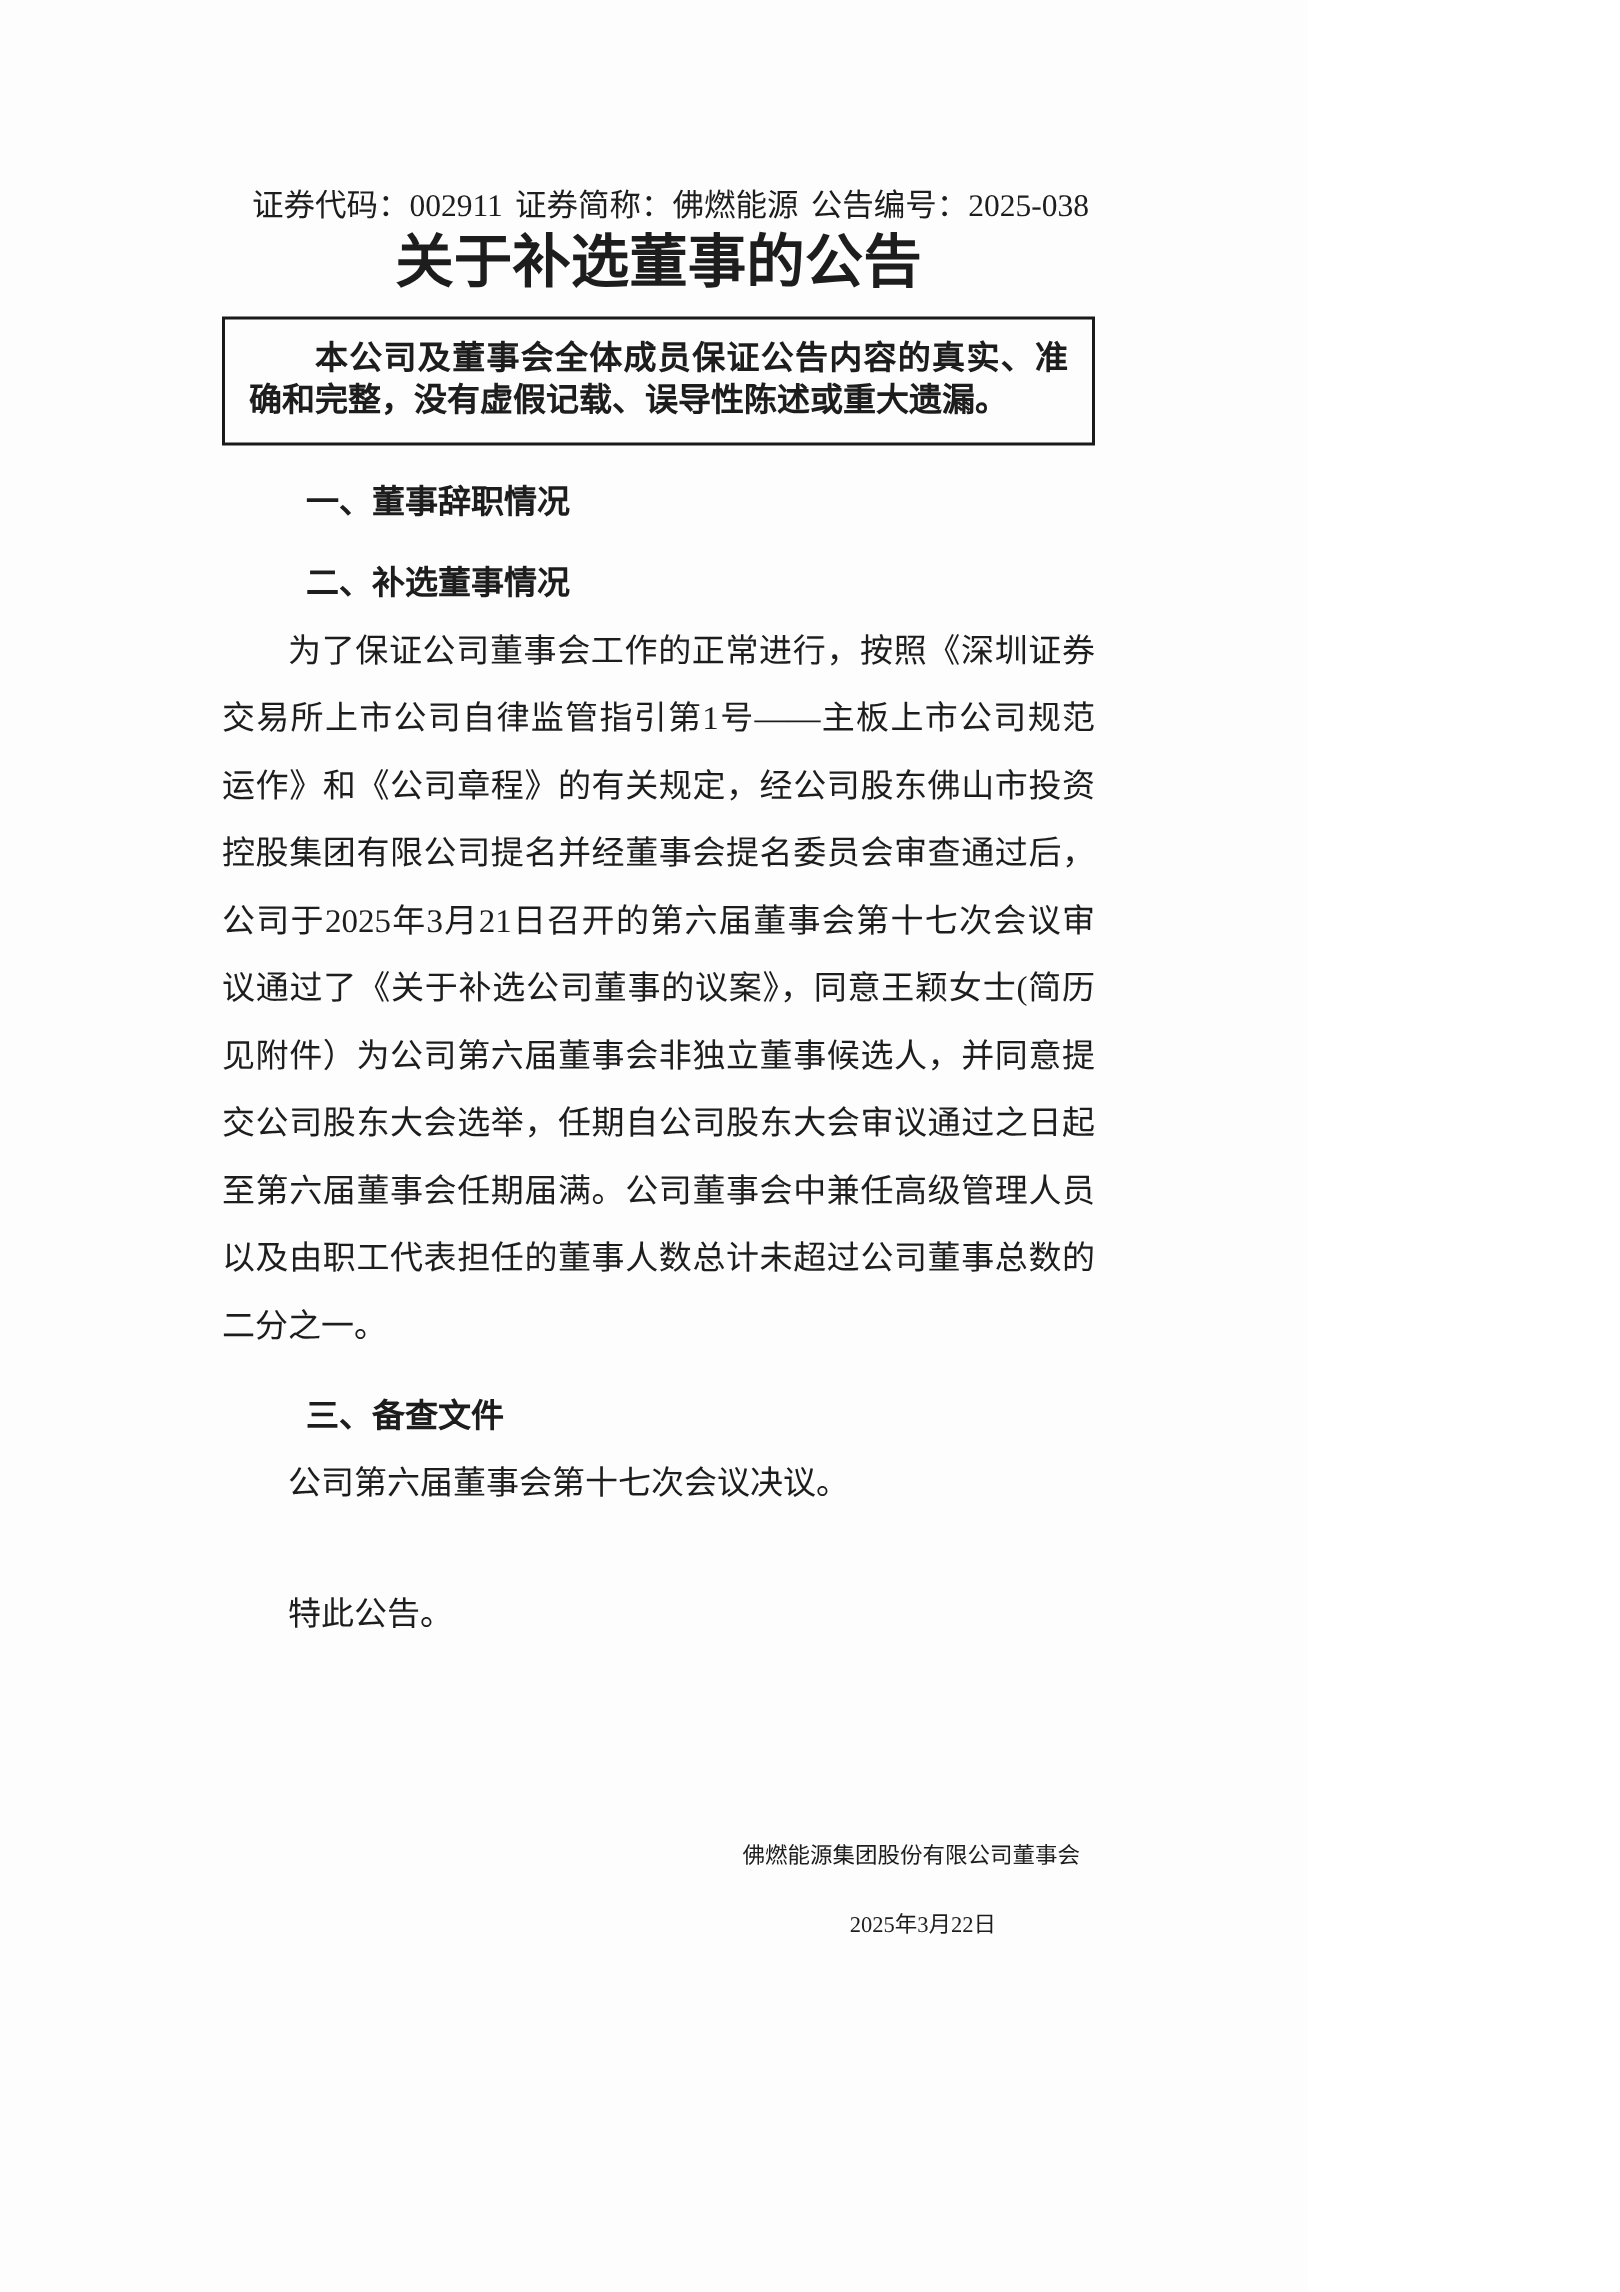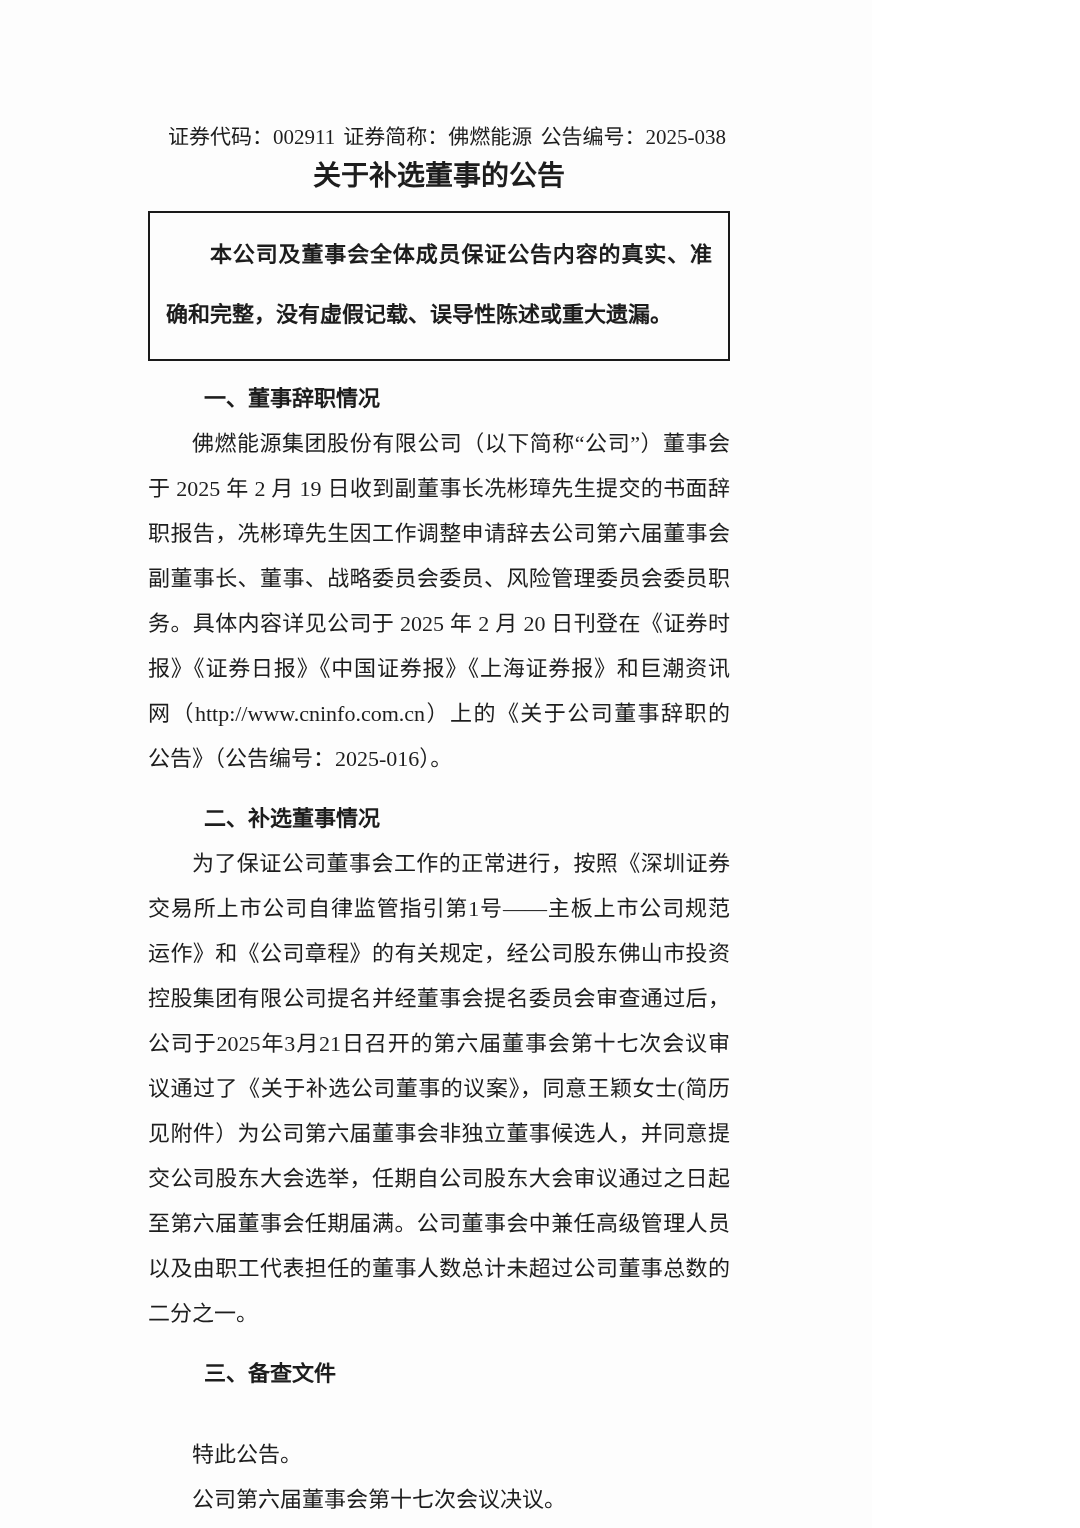--- a/index.html
+++ b/index.html
@@ -28,31 +28,31 @@
   .title {
     margin: 12px 0 0 0;
     text-align: center;
     font-size: 33px;
     font-weight: bold;
     line-height: 44px;
   }
   .subtitle {
     margin: 2px 0 0 0;
     text-align: center;
-    font-size: 28px;
+    font-size: 39px;
     font-weight: bold;
     line-height: 44px;
   }
   .disclaimer {
     margin-top: 13px;
     border: 2px solid #1a1a1a;
     padding: 12px 16px 14px 16px;
     font-size: 22px;
     font-weight: bold;
-    line-height: 60px;
+    line-height: 28px;
     text-align: justify;
     text-indent: 2em;
   }
   .section-heading {
     margin: 22px 0 6px 0;
     padding-left: 56px;
     font-size: 22px;
     font-weight: bold;
     line-height: 32px;
   }
@@ -90,28 +90,27 @@
     <span>证券代码：002911</span>
     <span>证券简称：佛燃能源</span>
     <span>公告编号：2025-038</span>
   </div>
 
   <h2 class="subtitle">关于补选董事的公告</h2>
 
   <div class="disclaimer">本公司及董事会全体成员保证公告内容的真实、准确和完整，没有虚假记载、误导性陈述或重大遗漏。</div>
 
   <h3 class="section-heading">一、董事辞职情况</h3>
-  <p class="para">佛燃能源集团股份有限公司（以下简称“公司”）董事会于 2025 年 2 月 19 日收到副董事长冼彬璋先生提交的书面辞职报告，冼彬璋先生因工作调整申请辞去公司第六届董事会副董事长、董事、战略委员会委员、风险管理委员会委员职务。具体内容详见公司于 2025 年 2 月 20 日刊登在《证券时报》《证券日报》《中国证券报》《上海证券报》和巨潮资讯网（http://www.cninfo.com.cn）上的《关于公司董事辞职的公告》（公告编号：2025-016）。</p>
 
   <h3 class="section-heading">二、补选董事情况</h3>
   <p class="para">为了保证公司董事会工作的正常进行，按照《深圳证券交易所上市公司自律监管指引第1号——主板上市公司规范运作》和《公司章程》的有关规定，经公司股东佛山市投资控股集团有限公司提名并经董事会提名委员会审查通过后，公司于2025年3月21日召开的第六届董事会第十七次会议审议通过了《关于补选公司董事的议案》，同意王颖女士(简历见附件）为公司第六届董事会非独立董事候选人，并同意提交公司股东大会选举，任期自公司股东大会审议通过之日起至第六届董事会任期届满。公司董事会中兼任高级管理人员以及由职工代表担任的董事人数总计未超过公司董事总数的二分之一。</p>
 
   <h3 class="section-heading">三、备查文件</h3>
+  <p class="para">公司第六届董事会第十七次会议决议。</p>
+
   <p class="para notice">特此公告。</p>
-
-  <p class="para">公司第六届董事会第十七次会议决议。</p>
 
   <div class="sig-block">
     <div class="sig-line">佛燃能源集团股份有限公司董事会</div>
     <div class="sig-date">2025年3月22日</div>
   </div>
 
 </div>
 
 </body></html>

